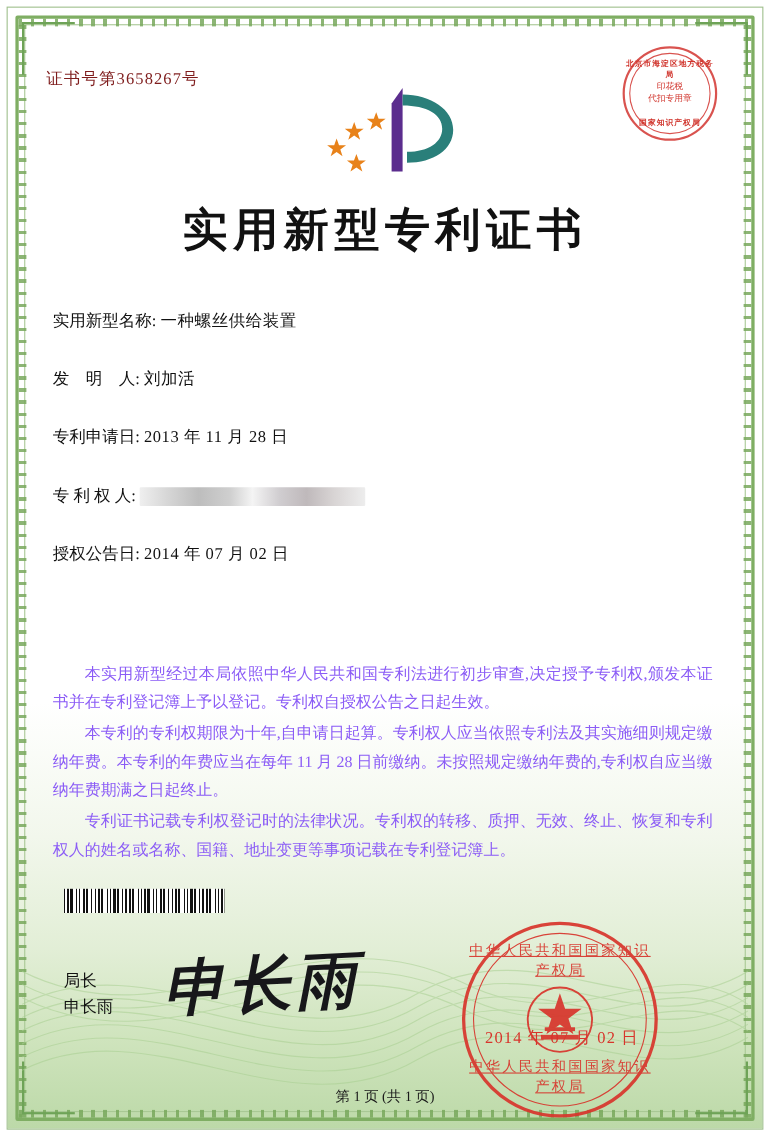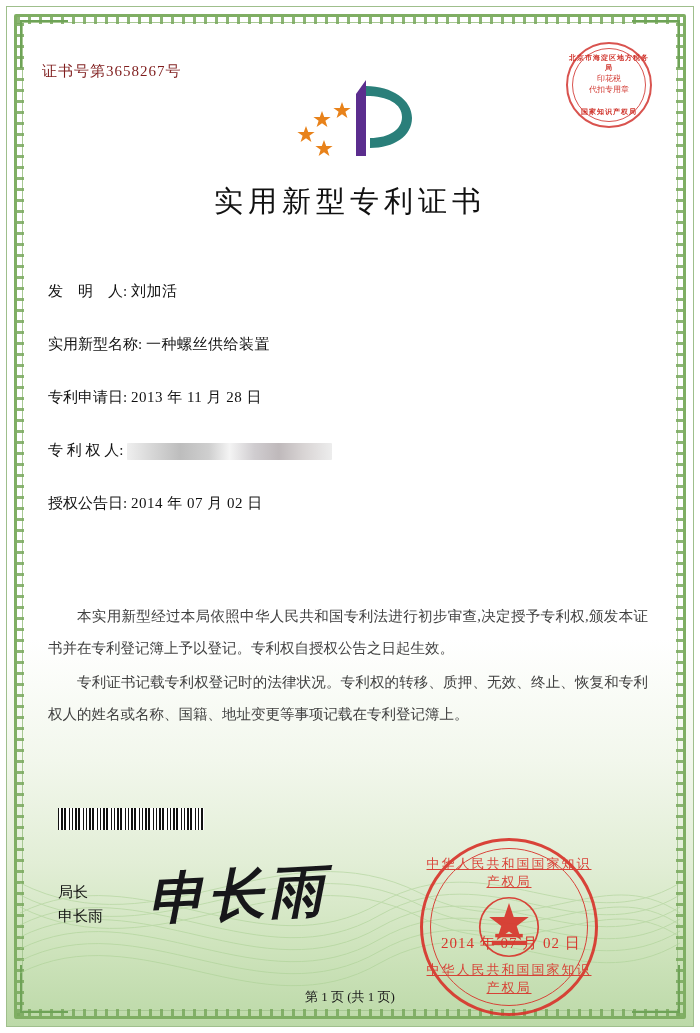--- a/index.html
+++ b/index.html
@@ -144,22 +144,22 @@
     text-align: center;
     font-size: 8px;
     line-height: 11px;
     color: #d0342c;
   }
 
   .title {
     position: absolute;
     left: 0; right: 0; top: 182px;
     text-align: center;
-    font-size: 29px;
-    font-weight: normal;
+    font-size: 41px;
+    font-weight: bold;
     letter-spacing: 5px;
     color: #111;
     font-family: "Liberation Serif", "DejaVu Serif", serif;
   }
 
   .fields {
     position: absolute;
     left: 48px; top: 282px;
     width: 600px;
     font-size: 15px;
@@ -191,22 +191,22 @@
        #f4f4f4 50%, #d0cdd0 62%, #bfb9bb 74%, #d8d4d4 86%, #ededed 100%);
     filter: blur(0.4px);
     border-radius: 1px;
   }
 
   .paragraphs {
     position: absolute;
     left: 48px; top: 600px;
     width: 600px;
     font-size: 14.5px;
-    line-height: 32px;
-    color: #404040;
+    line-height: 26px;
+    color: #8b5cf6;
     text-align: justify;
   }
   .paragraphs p {
     margin: 0 0 2px 0;
     text-indent: 2em;
   }
 
   
   .barcode {
     position: absolute;
@@ -345,27 +345,27 @@
         <div>代扣专用章</div>
       </div>
       <div class="arc-bottom">国家知识产权局</div>
     </div>
 
     <div class="title">实用新型专利证书</div>
 
     <div class="fields">
 
       <div class="field-row">
+        <span class="field-label">实用新型名称:</span>
+        <span class="field-value">一种螺丝供给装置</span>
+      </div>
+
+      <div class="field-row">
         <span class="field-label">发　明　人:</span>
         <span class="field-value">刘加活</span>
-      </div>
-
-      <div class="field-row">
-        <span class="field-label">实用新型名称:</span>
-        <span class="field-value">一种螺丝供给装置</span>
       </div>
 
 
       <div class="field-row">
         <span class="field-label">专利申请日:</span>
         <span class="field-value">2013 年 11 月 28 日</span>
       </div>
 
       <div class="field-row">
         <span class="field-label">专 利 权 人:</span>
@@ -374,20 +374,21 @@
 
       <div class="field-row">
         <span class="field-label">授权公告日:</span>
         <span class="field-value">2014 年 07 月 02 日</span>
       </div>
 
     </div>
 
     <div class="paragraphs">
       <p>本实用新型经过本局依照中华人民共和国专利法进行初步审查,决定授予专利权,颁发本证书并在专利登记簿上予以登记。专利权自授权公告之日起生效。</p>
+      <p>本专利的专利权期限为十年,自申请日起算。专利权人应当依照专利法及其实施细则规定缴纳年费。本专利的年费应当在每年 11 月 28 日前缴纳。未按照规定缴纳年费的,专利权自应当缴纳年费期满之日起终止。</p>
       <p>专利证书记载专利权登记时的法律状况。专利权的转移、质押、无效、终止、恢复和专利权人的姓名或名称、国籍、地址变更等事项记载在专利登记簿上。</p>
     </div>
 
     <div class="barcode"></div>
 
     <div class="sig-label">
       <div>局长</div>
       <div>申长雨</div>
     </div>
     <div class="signature">申长雨</div>

